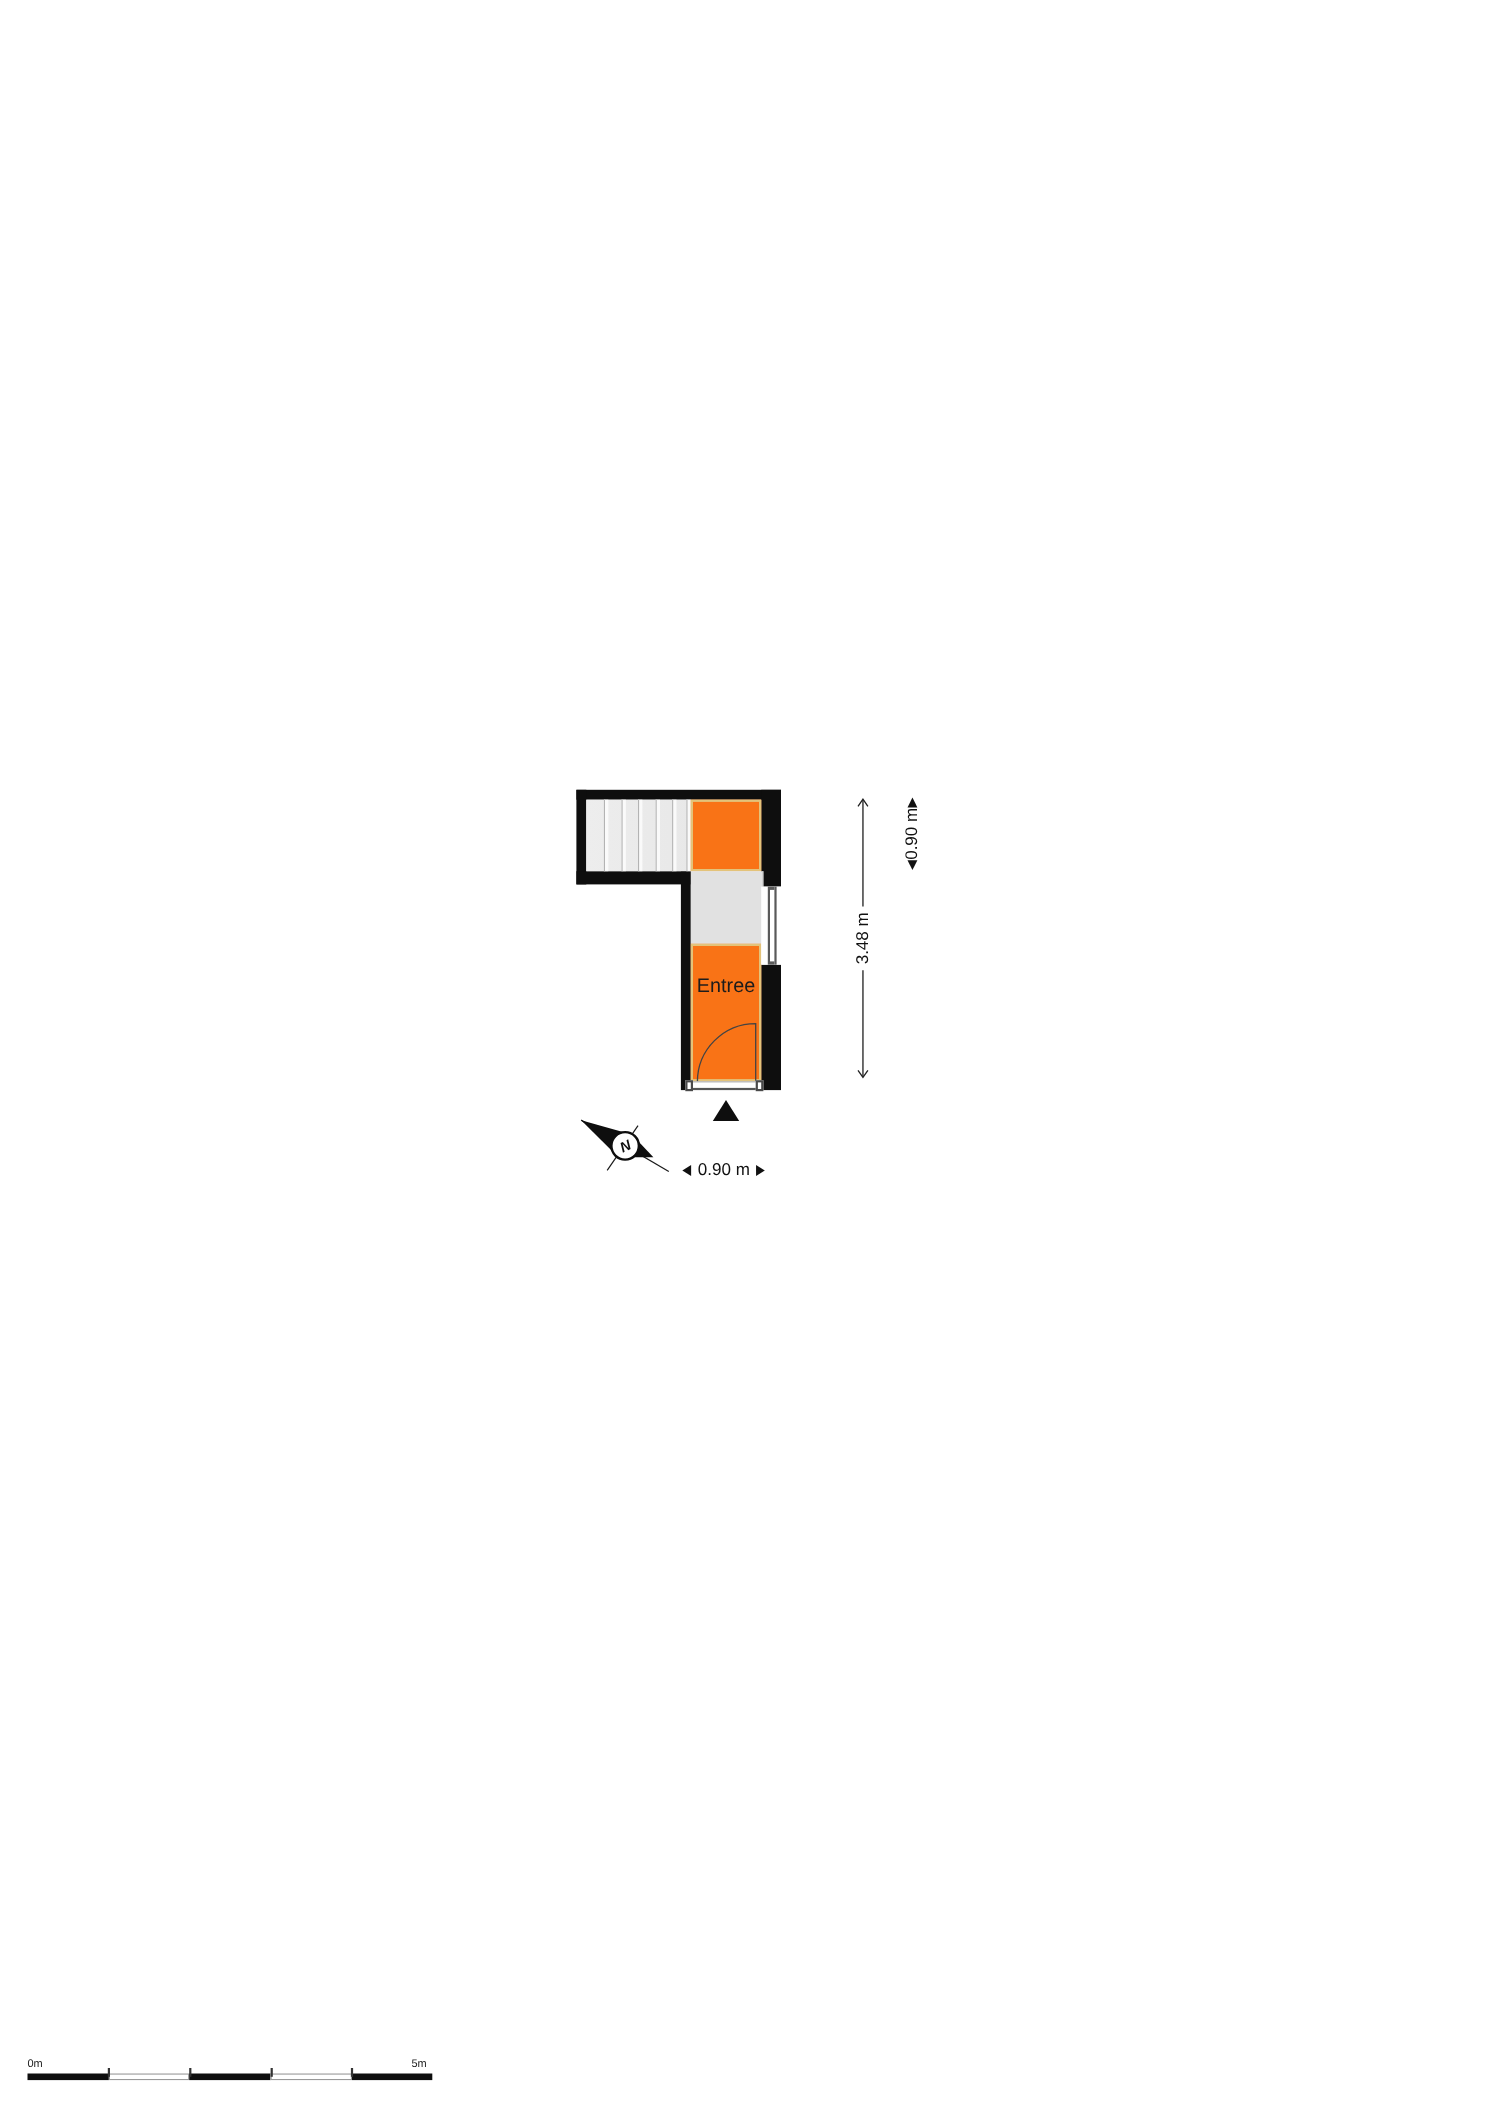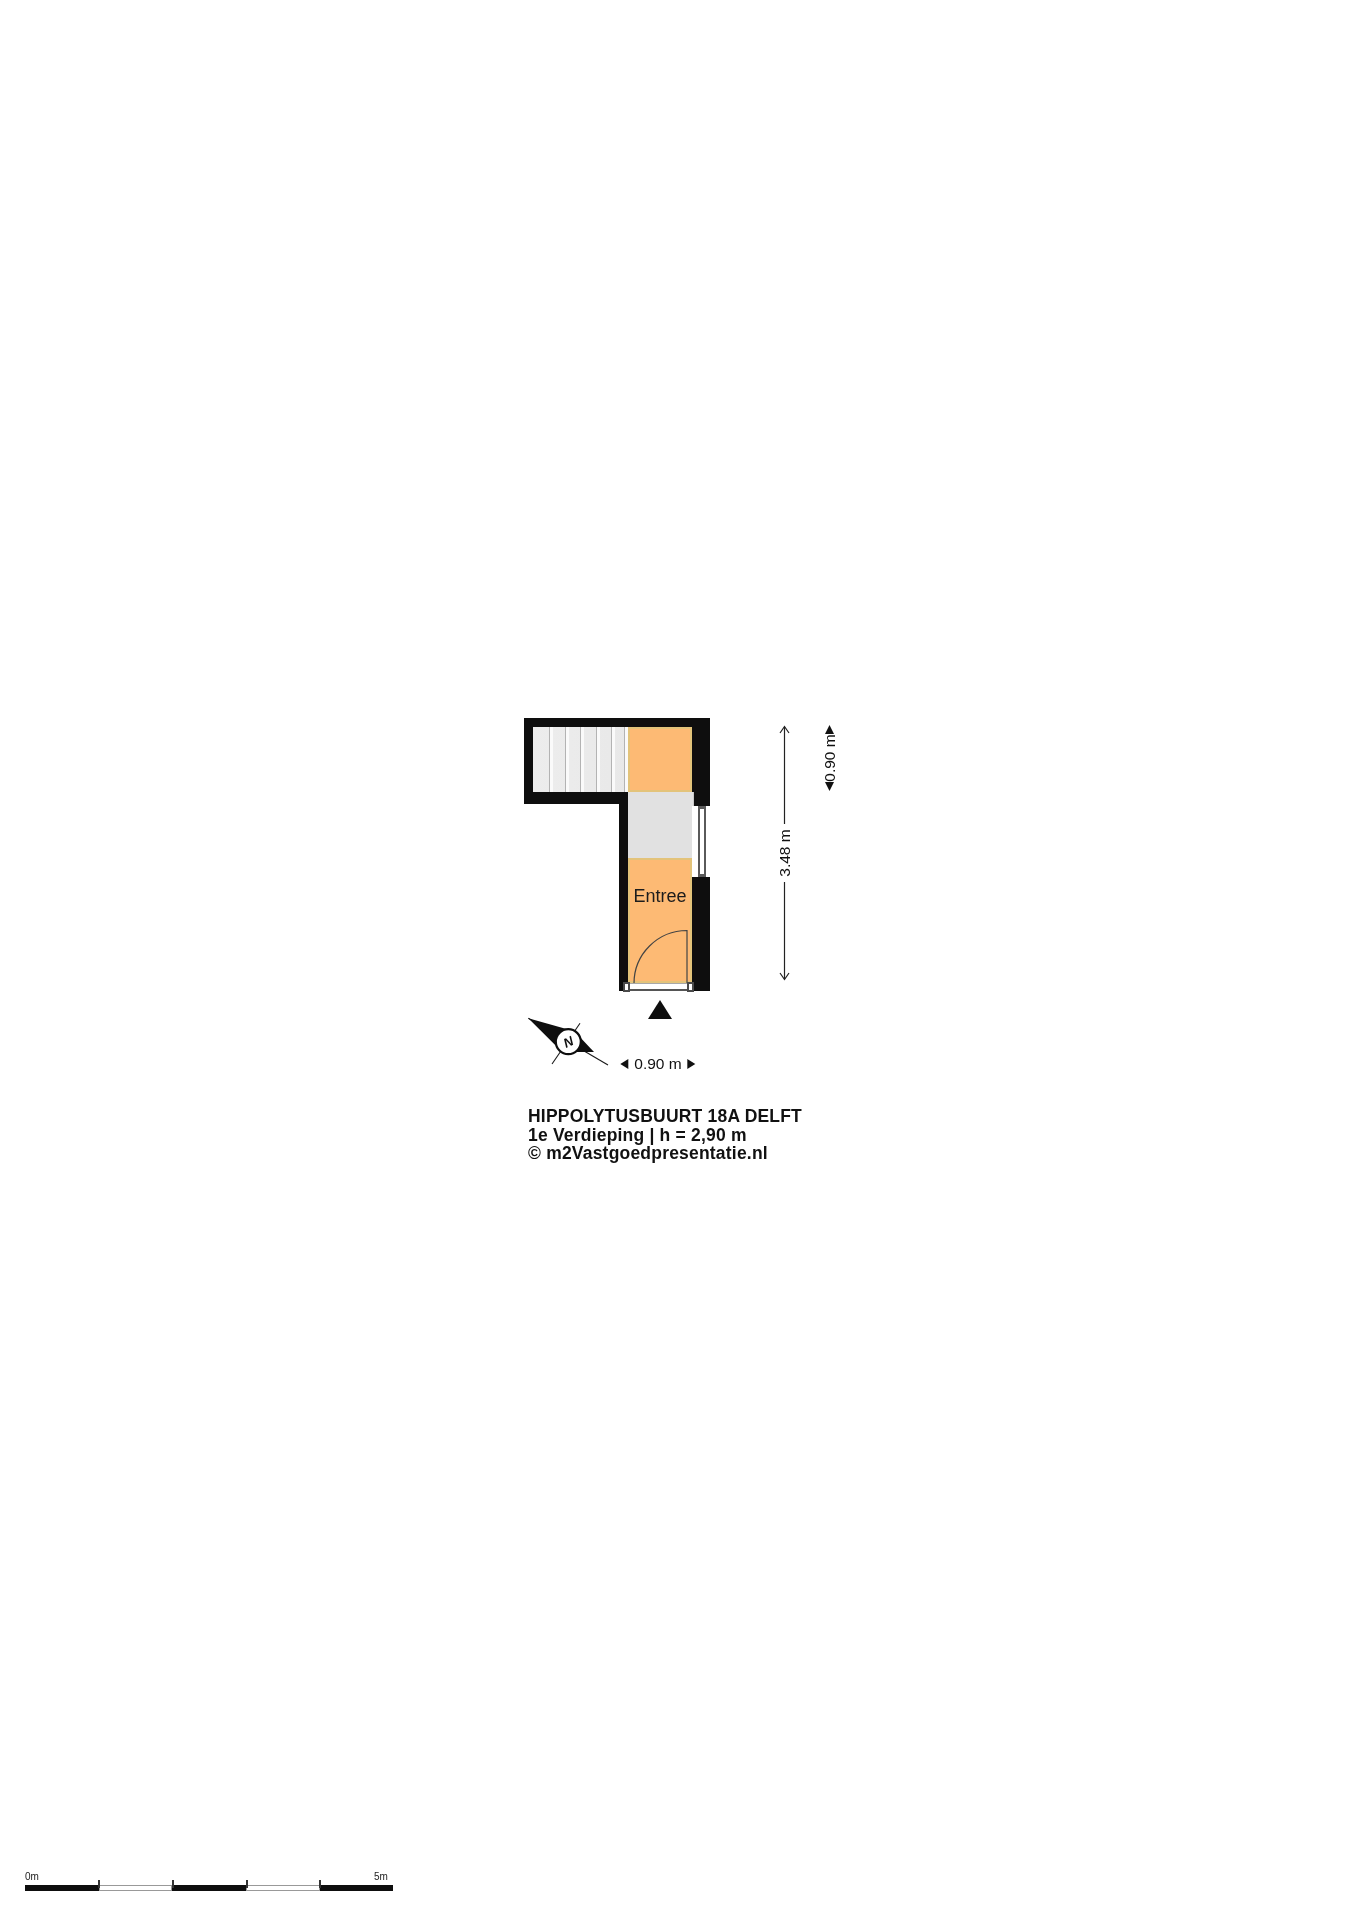--- a/index.html
+++ b/index.html
@@ -4,21 +4,21 @@
 <style>
   html,body{margin:0;padding:0;background:#ffffff;}
   #page{position:relative;width:1358px;height:1920px;background:#ffffff;overflow:hidden;
         font-family:"Liberation Sans","DejaVu Sans",sans-serif;color:#1a1a1a;}
   .abs{position:absolute;}
   .wall{position:absolute;background:#0e0e0e;}
   
   .stairs{position:absolute;left:533px;top:727px;width:95px;height:65px;
           background:linear-gradient(90deg,#ededed,#e8e8e8);}
   .tread{position:absolute;top:0;bottom:0;width:3px;background:#fafafa;border-left:1px solid #b3b3b3;}
-  .room-yellow{position:absolute;background:#fdba74;border:2px solid #e3c37a;box-sizing:border-box;}
+  .room-yellow{position:absolute;background:#f97316;border:2px solid #e3c37a;box-sizing:border-box;}
   .landing{position:absolute;left:628px;top:792px;width:66px;height:66px;background:#e1e1e1;
            border-right:1px solid #c9c9c9;box-sizing:border-box;}
   .room-label{position:absolute;left:0;right:0;top:26px;text-align:center;
               font-size:18px;color:#1c1c1c;}
   
   .window-recess{position:absolute;left:692px;top:806px;width:18px;height:71px;background:#ffffff;}
   .window-glass{position:absolute;left:6px;top:0;width:8px;height:71px;box-sizing:border-box;
                 border-left:2px solid #5a5a5a;border-right:2px solid #5a5a5a;}
   .window-cap{position:absolute;left:0;width:100%;height:3px;background:#5a5a5a;}
   
@@ -119,25 +119,20 @@
   </div>
 
   <svg class="abs" style="left:518px;top:1008px;" width="100" height="62" viewBox="0 0 100 62">
     <line x1="10.3" y1="10.3" x2="90" y2="57" stroke="#1a1a1a" stroke-width="1.1"></line>
     <line x1="34" y1="56" x2="62" y2="15.3" stroke="#1a1a1a" stroke-width="1.1"></line>
     <polygon points="10.3,10.3 56.4,23.3 76,44 44.2,44.1" fill="#0e0e0e"></polygon>
     <circle cx="50.3" cy="33.7" r="12.5" fill="#ffffff" stroke="#0e0e0e" stroke-width="2.2"></circle>
     <text x="50.3" y="34" transform="rotate(-25 50.3 33.7)" text-anchor="middle" dominant-baseline="central" font-size="13" font-weight="bold" font-style="italic" fill="#111">N</text>
   </svg>
 
-  <div class="title-block">
-    <div>HIPPOLYTUSBUURT 18A DELFT</div>
-    <div>1e Verdieping | h = 2,90 m</div>
-    <div>© m2Vastgoedpresentatie.nl</div>
-  </div>
 
   <div class="scalebar-label" style="left:25px;">0m</div>
   <div class="scalebar-label" style="left:374px;width:20px;">5m</div>
 
   <div class="scalebar">
     <div class="seg black" style="width:73.7px;"></div>
     <div class="seg white" style="width:73.7px;"></div>
     <div class="seg black" style="width:73.7px;"></div>
     <div class="seg white" style="width:73.7px;"></div>
     <div class="seg black" style="width:73.7px;"></div>

